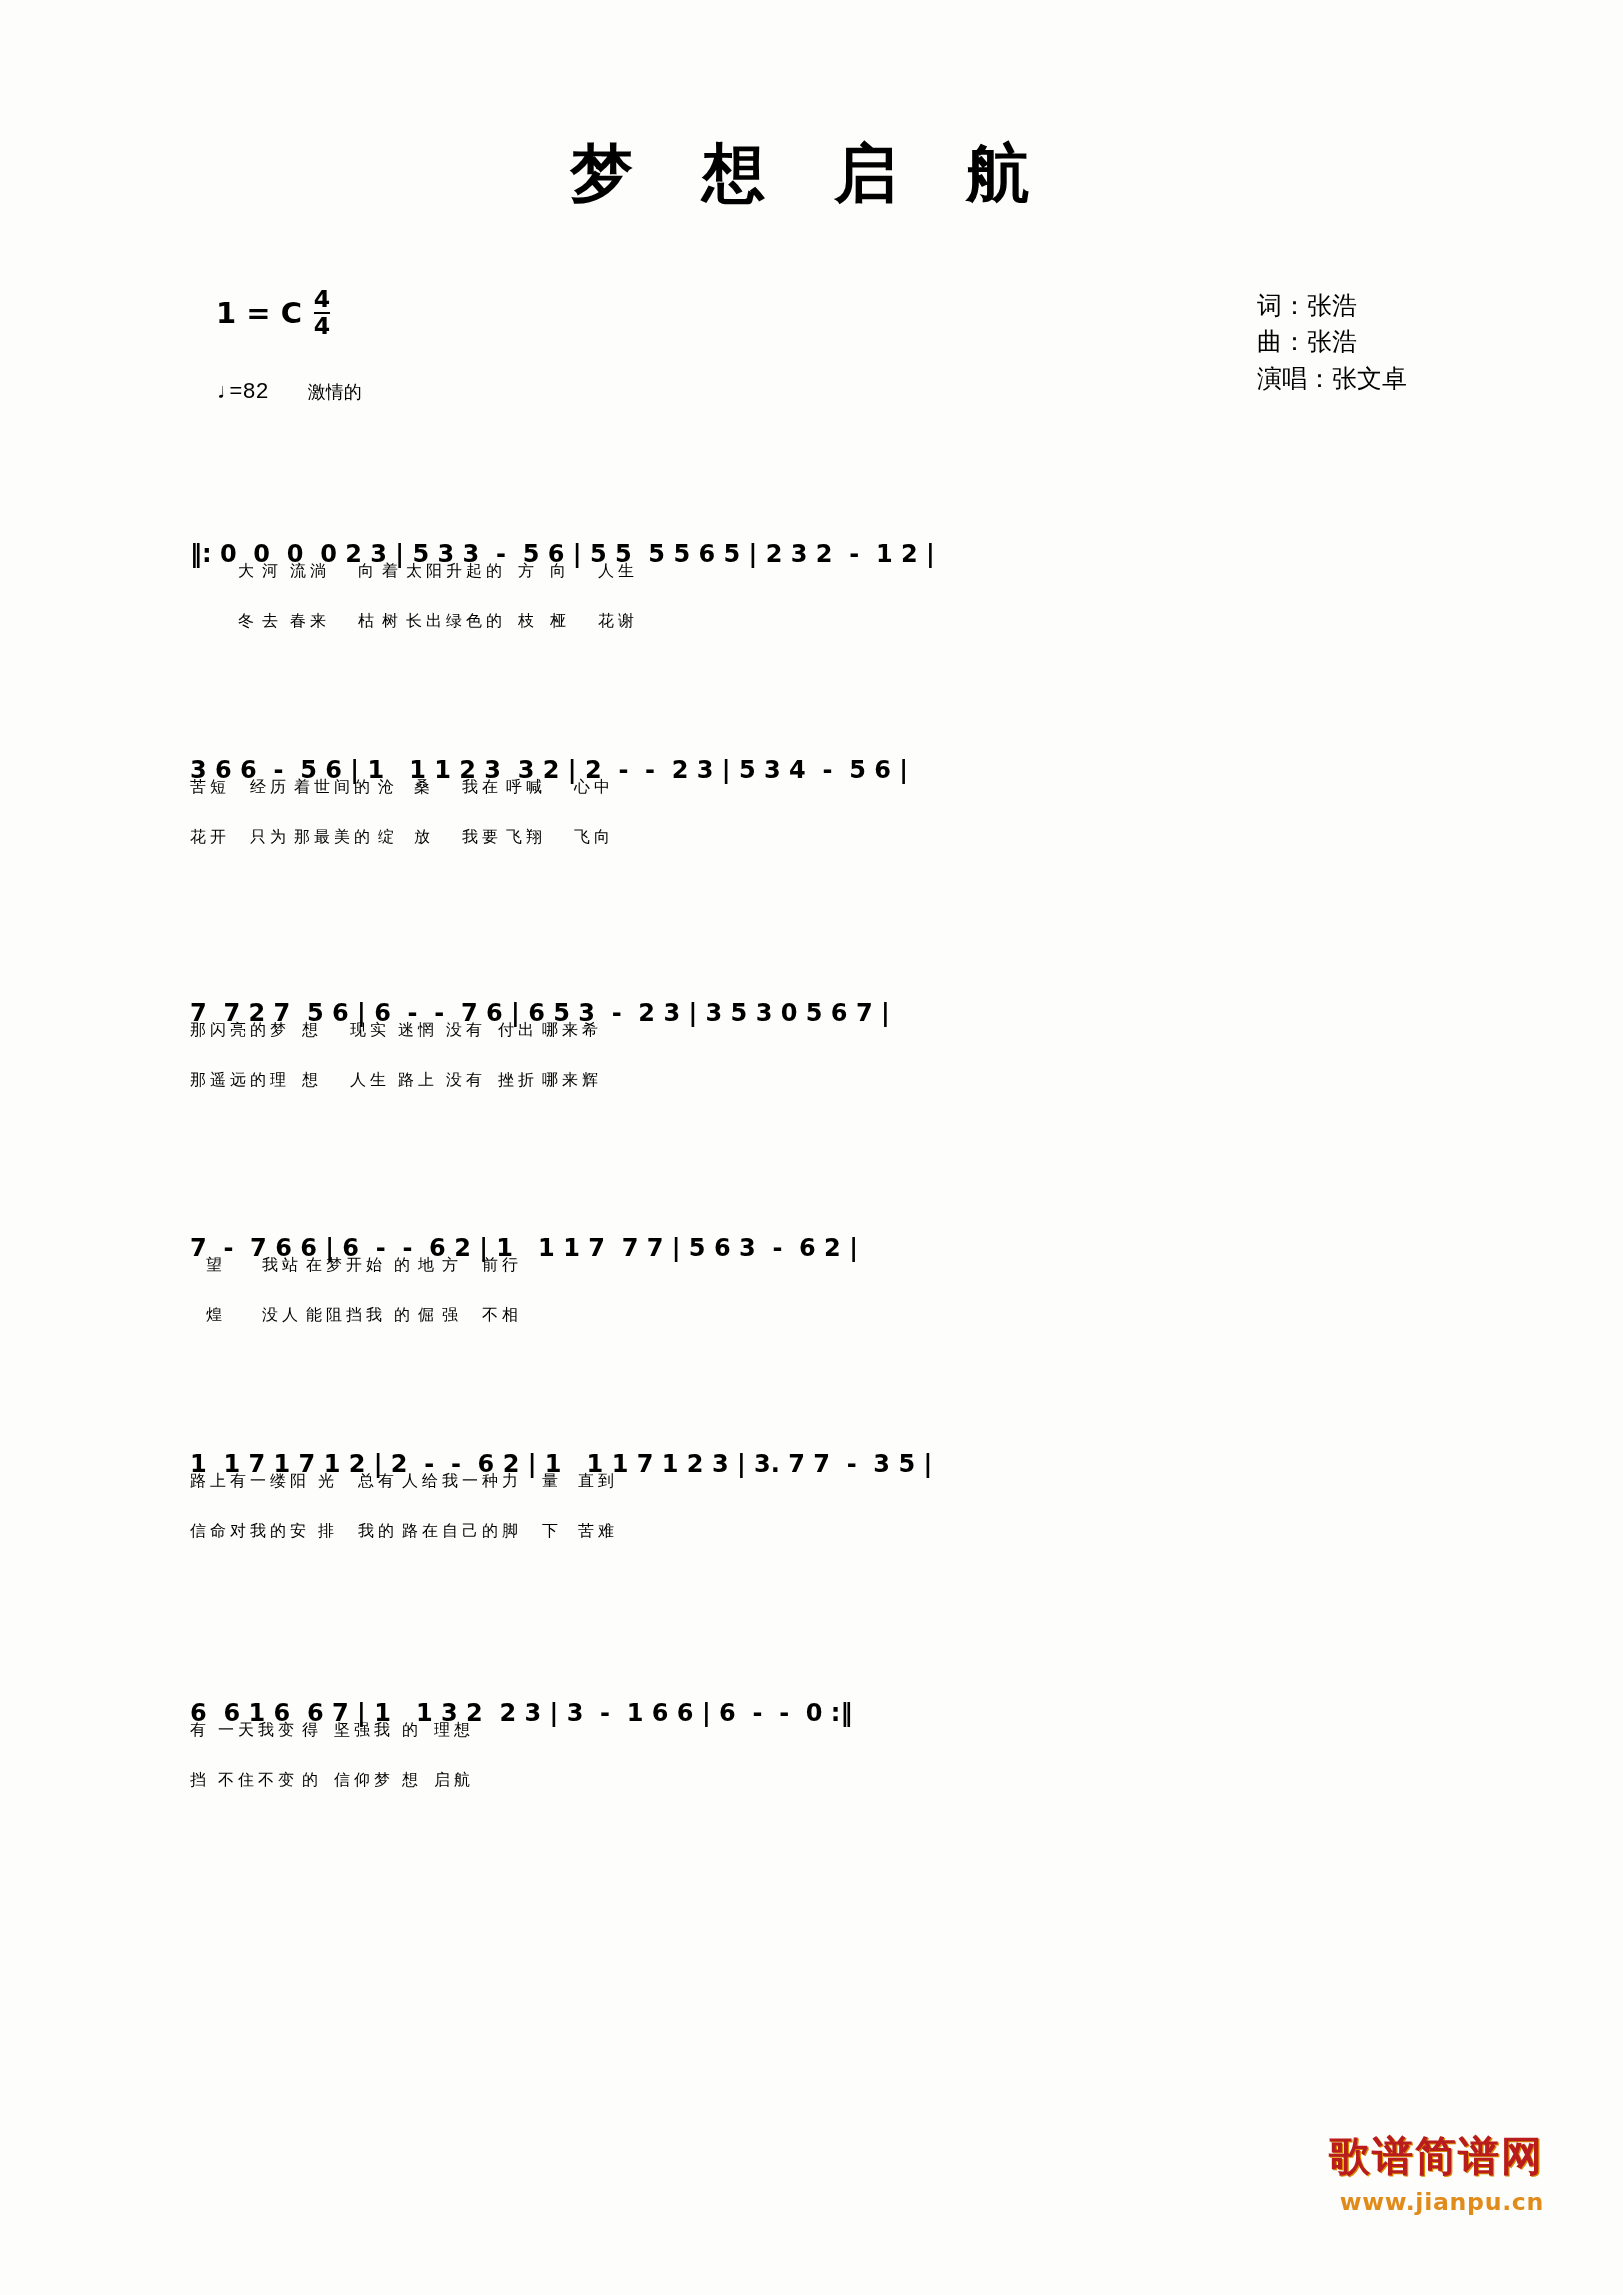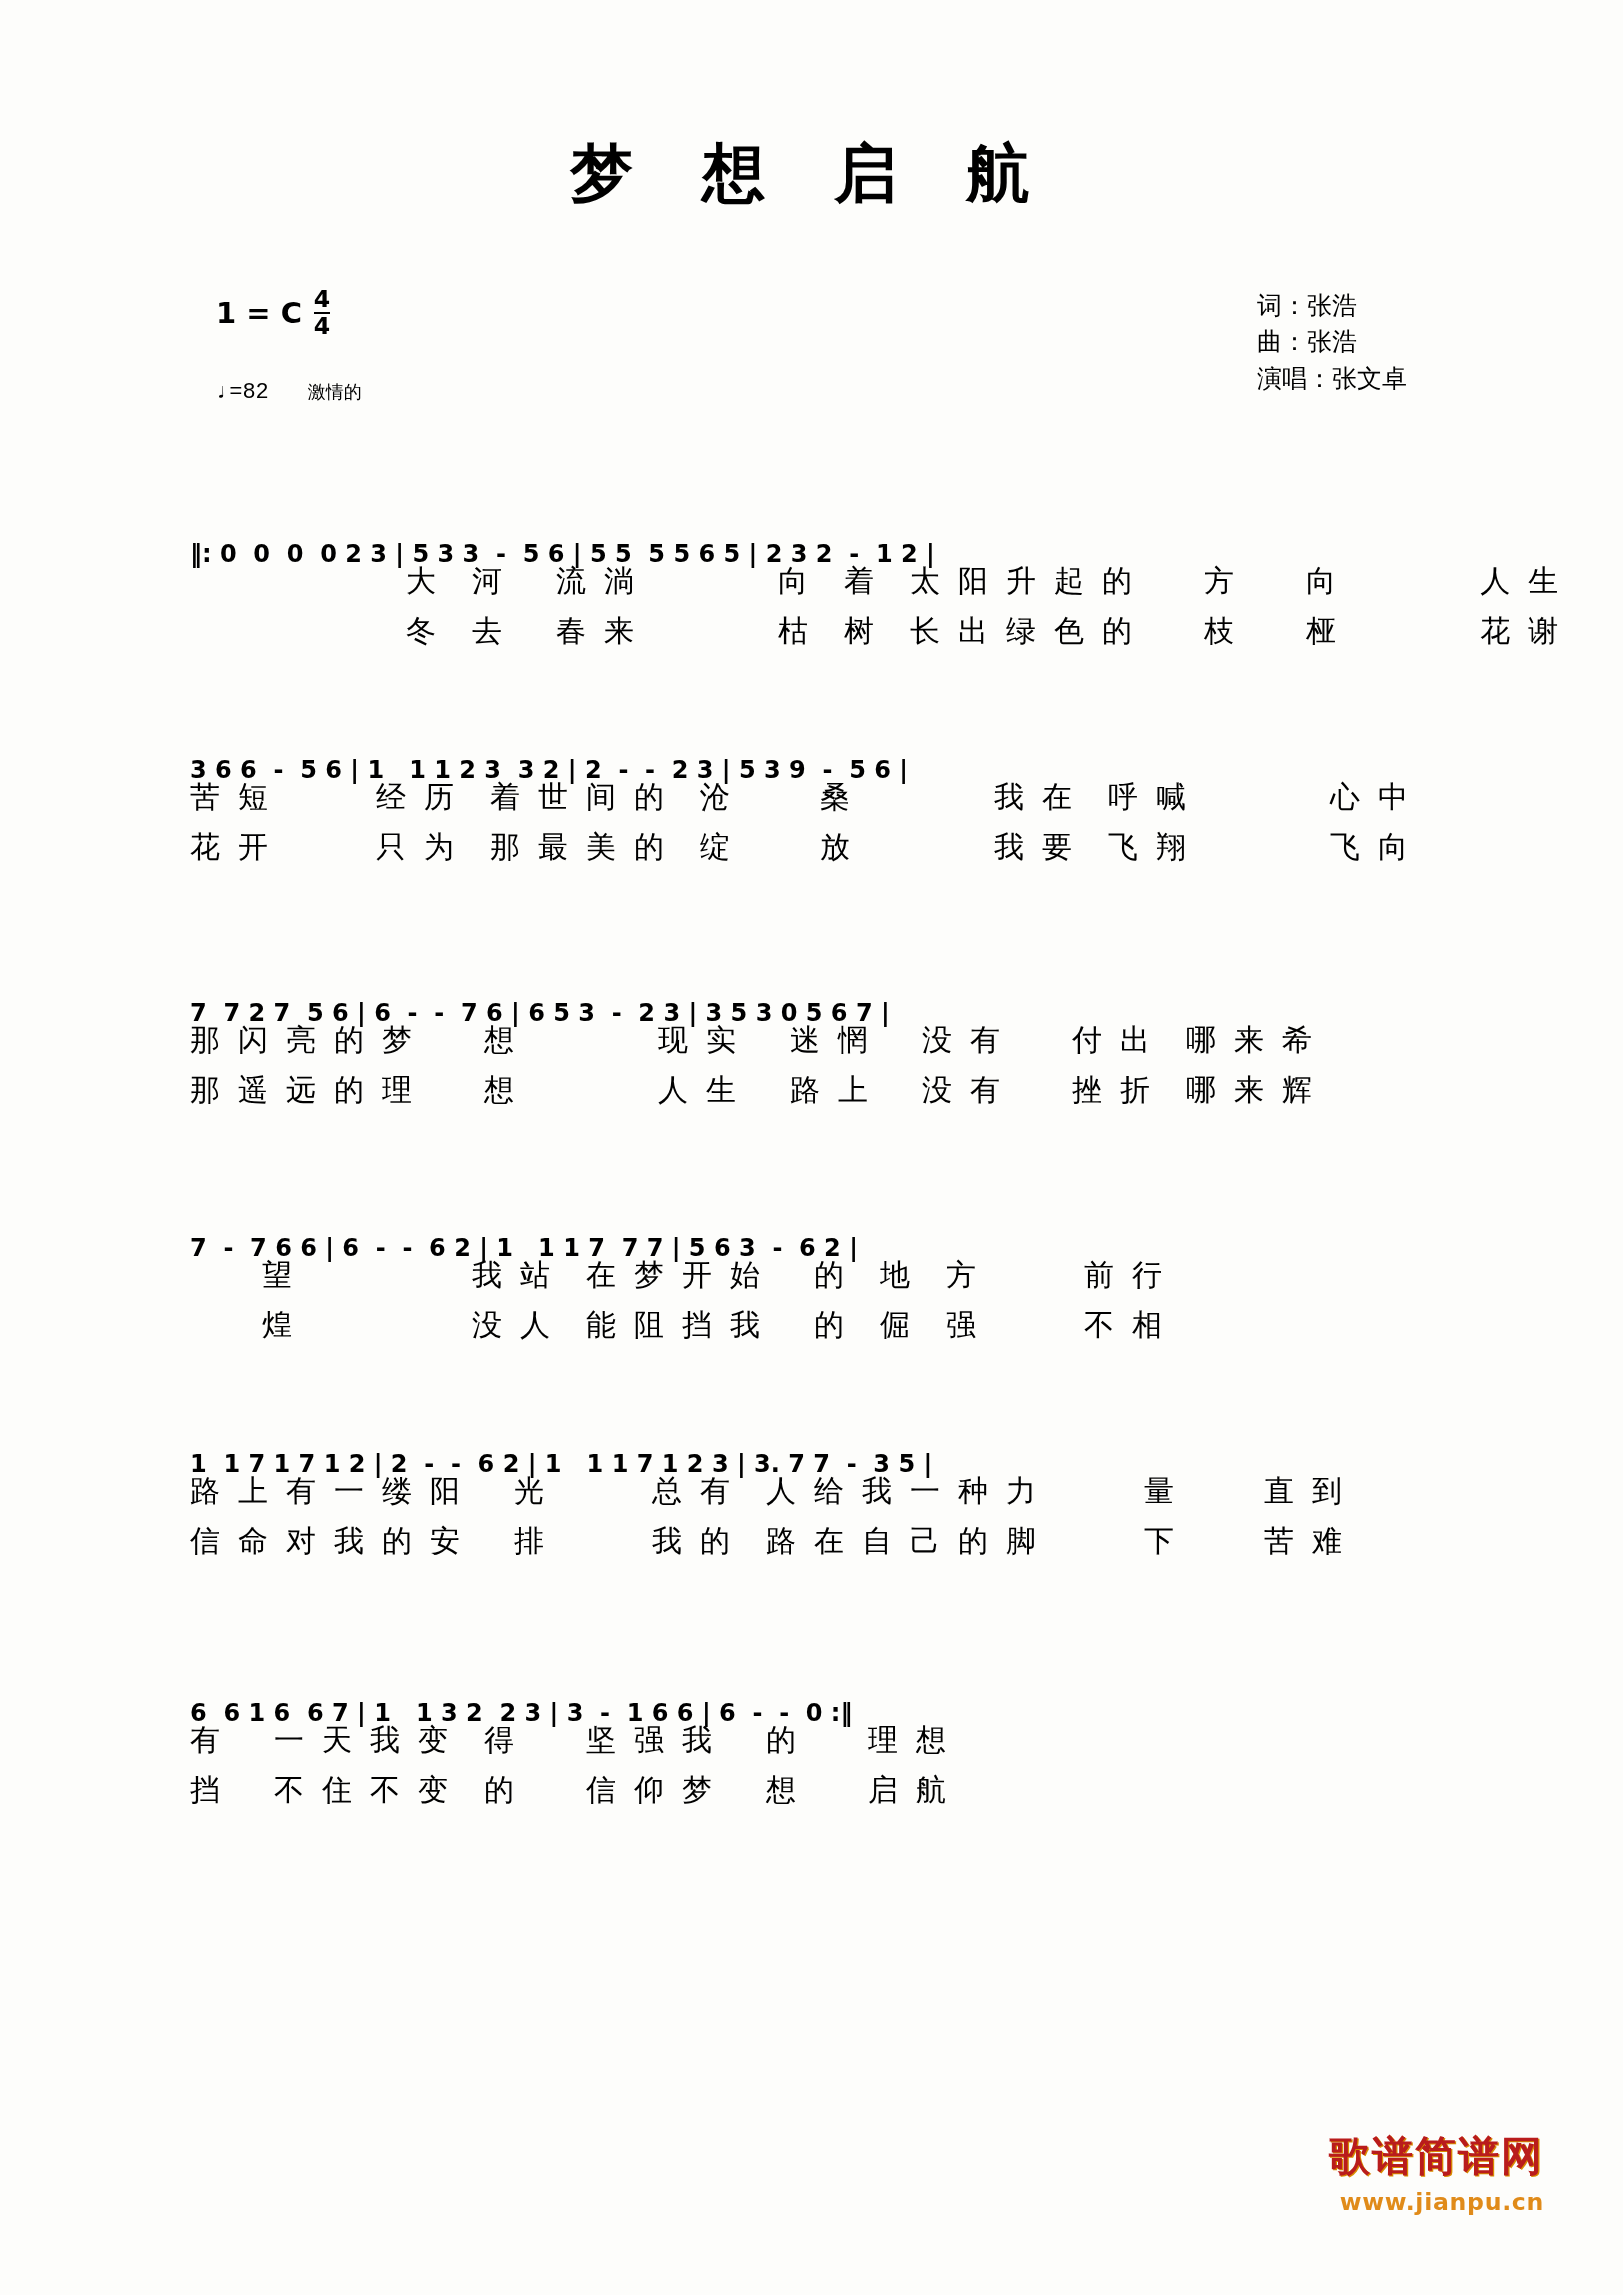--- a/index.html
+++ b/index.html
@@ -97,22 +97,22 @@
     font-size: 24px;
     font-weight: 600;
     white-space: pre;
     letter-spacing: 0px;
   }
   .notes-row .seq {
     display: block;
     white-space: pre;
   }
   .lyric-row {
-    font-family: Liberation Mono, monospace;
-    font-size: 30px;
+    font-family: Liberation Serif, serif;
+    font-size: 16px;
     white-space: pre;
     letter-spacing: 0px;
     margin-top: 5.2px;
     height: 41px;
   }
   .lyric-row.second { margin-top: 9.2px; }
 
   
   .watermark {
     position: absolute;
@@ -165,21 +165,21 @@
   <div class="system" style="top: 484px;">
     <div class="notes-row">
       <span class="seq">‖: 0  0  0  0 2 3 | 5 3 3  -  5 6 | 5 5  5 5 6 5 | 2 3 2  -  1 2 |</span>
     </div>
     <div class="lyric-row">            大  河   流 淌        向  着  太 阳 升 起 的    方    向        人 生</div>
     <div class="lyric-row second">            冬  去   春 来        枯  树  长 出 绿 色 的    枝    桠        花 谢</div>
   </div>
 
   <div class="system" style="top: 700px;">
     <div class="notes-row">
-      <span class="seq">3 6 6  -  5 6 | 1   1 1 2 3  3 2 | 2  -  -  2 3 | 5 3 9  -  5 6 |</span>
+      <span class="seq">3 6 6  -  5 6 | 1   1 1 2 3  3 2 | 2  -  -  2 3 | 5 3 4  -  5 6 |</span>
     </div>
     <div class="lyric-row">苦 短      经 历  着 世 间 的  沧     桑        我 在  呼 喊        心 中</div>
     <div class="lyric-row second">花 开      只 为  那 最 美 的  绽     放        我 要  飞 翔        飞 向</div>
   </div>
 
   <div class="system" style="top: 943px;">
     <div class="notes-row">
       <span class="seq">7  7 2 7  5 6 | 6  -  -  7 6 | 6 5 3  -  2 3 | 3 5 3 0 5 6 7 |</span>
     </div>
     <div class="lyric-row">那 闪 亮 的 梦    想        现 实   迷 惘   没 有    付 出  哪 来 希</div>

